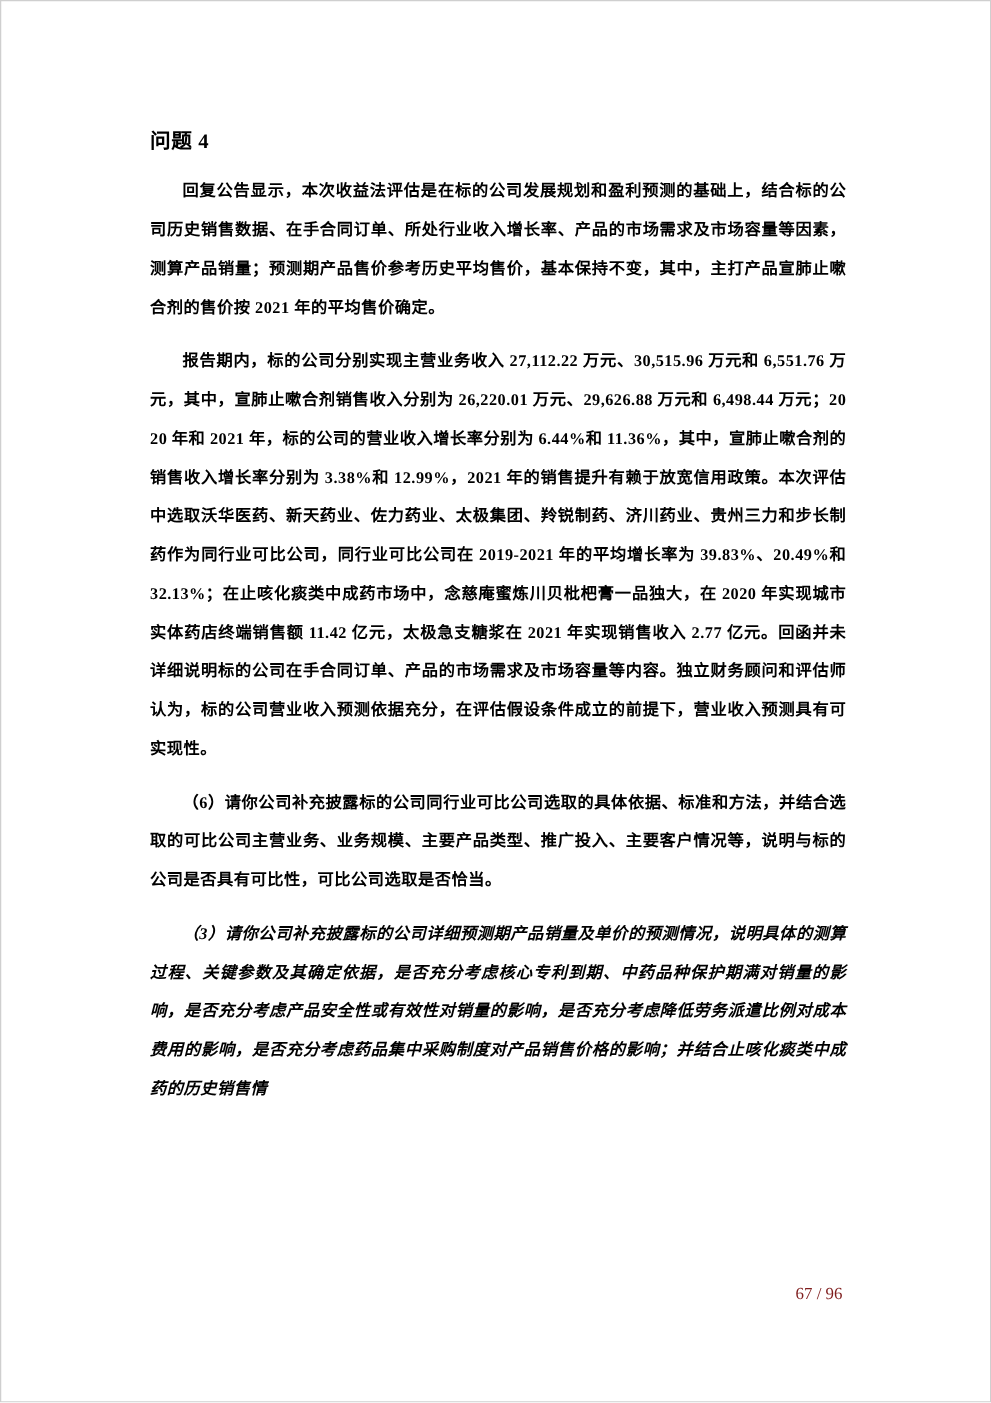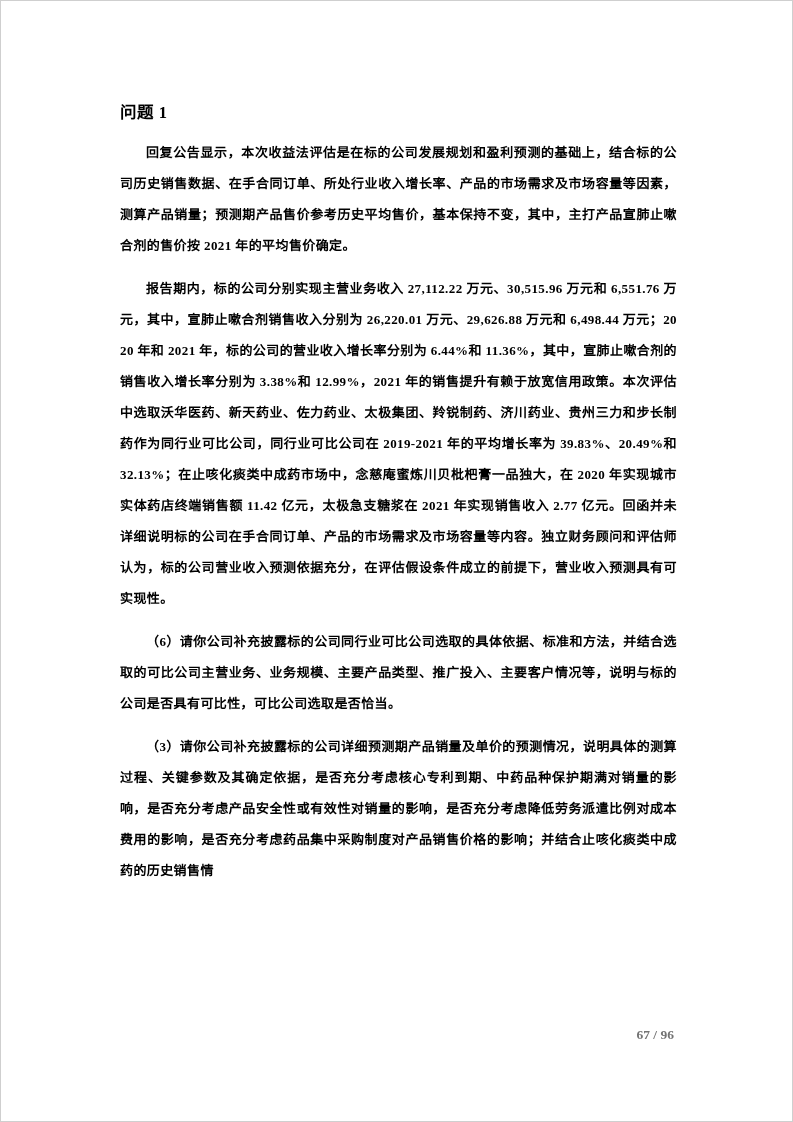--- a/index.html
+++ b/index.html
@@ -37,36 +37,37 @@
     line-height: 31px;
     text-align: justify;
     text-justify: inter-character;
     text-indent: 2em;
     margin: 0 0 12px 0;
     letter-spacing: 0.4px;
     word-break: break-all;
   }
   .para:last-child {
     margin-bottom: 4px;
+    font-style: italic;
   }
   .footer {
     position: absolute;
     top: 1026px;
     right: 118px;
     font-size: 13.5px;
-    font-weight: 700;
+    font-weight: 400;
     font-family: "Liberation Serif", "DejaVu Serif", serif;
-    color: #737373;
+    color: #7f1d1d;
   }
 </style>
 </head>
 <body>
 
 <div class="page">
   <div class="content">
-    <div class="heading">问题 1</div>
+    <div class="heading">问题 4</div>
     <p class="para">回复公告显示，本次收益法评估是在标的公司发展规划和盈利预测的基础上，结合标的公司历史销售数据、在手合同订单、所处行业收入增长率、产品的市场需求及市场容量等因素，测算产品销量；预测期产品售价参考历史平均售价，基本保持不变，其中，主打产品宣肺止嗽合剂的售价按 2021 年的平均售价确定。</p>
     <p class="para">报告期内，标的公司分别实现主营业务收入 27,112.22 万元、30,515.96 万元和 6,551.76 万元，其中，宣肺止嗽合剂销售收入分别为 26,220.01 万元、29,626.88 万元和 6,498.44 万元；2020 年和 2021 年，标的公司的营业收入增长率分别为 6.44%和 11.36%，其中，宣肺止嗽合剂的销售收入增长率分别为 3.38%和 12.99%，2021 年的销售提升有赖于放宽信用政策。本次评估中选取沃华医药、新天药业、佐力药业、太极集团、羚锐制药、济川药业、贵州三力和步长制药作为同行业可比公司，同行业可比公司在 2019-2021 年的平均增长率为 39.83%、20.49%和 32.13%；在止咳化痰类中成药市场中，念慈庵蜜炼川贝枇杷膏一品独大，在 2020 年实现城市实体药店终端销售额 11.42 亿元，太极急支糖浆在 2021 年实现销售收入 2.77 亿元。回函并未详细说明标的公司在手合同订单、产品的市场需求及市场容量等内容。独立财务顾问和评估师认为，标的公司营业收入预测依据充分，在评估假设条件成立的前提下，营业收入预测具有可实现性。</p>
     <p class="para">（6）请你公司补充披露标的公司同行业可比公司选取的具体依据、标准和方法，并结合选取的可比公司主营业务、业务规模、主要产品类型、推广投入、主要客户情况等，说明与标的公司是否具有可比性，可比公司选取是否恰当。</p>
     <p class="para">（3）请你公司补充披露标的公司详细预测期产品销量及单价的预测情况，说明具体的测算过程、关键参数及其确定依据，是否充分考虑核心专利到期、中药品种保护期满对销量的影响，是否充分考虑产品安全性或有效性对销量的影响，是否充分考虑降低劳务派遣比例对成本费用的影响，是否充分考虑药品集中采购制度对产品销售价格的影响；并结合止咳化痰类中成药的历史销售情</p>
   </div>
   <div class="footer">67 / 96</div>
 </div>
 
 </body></html>

